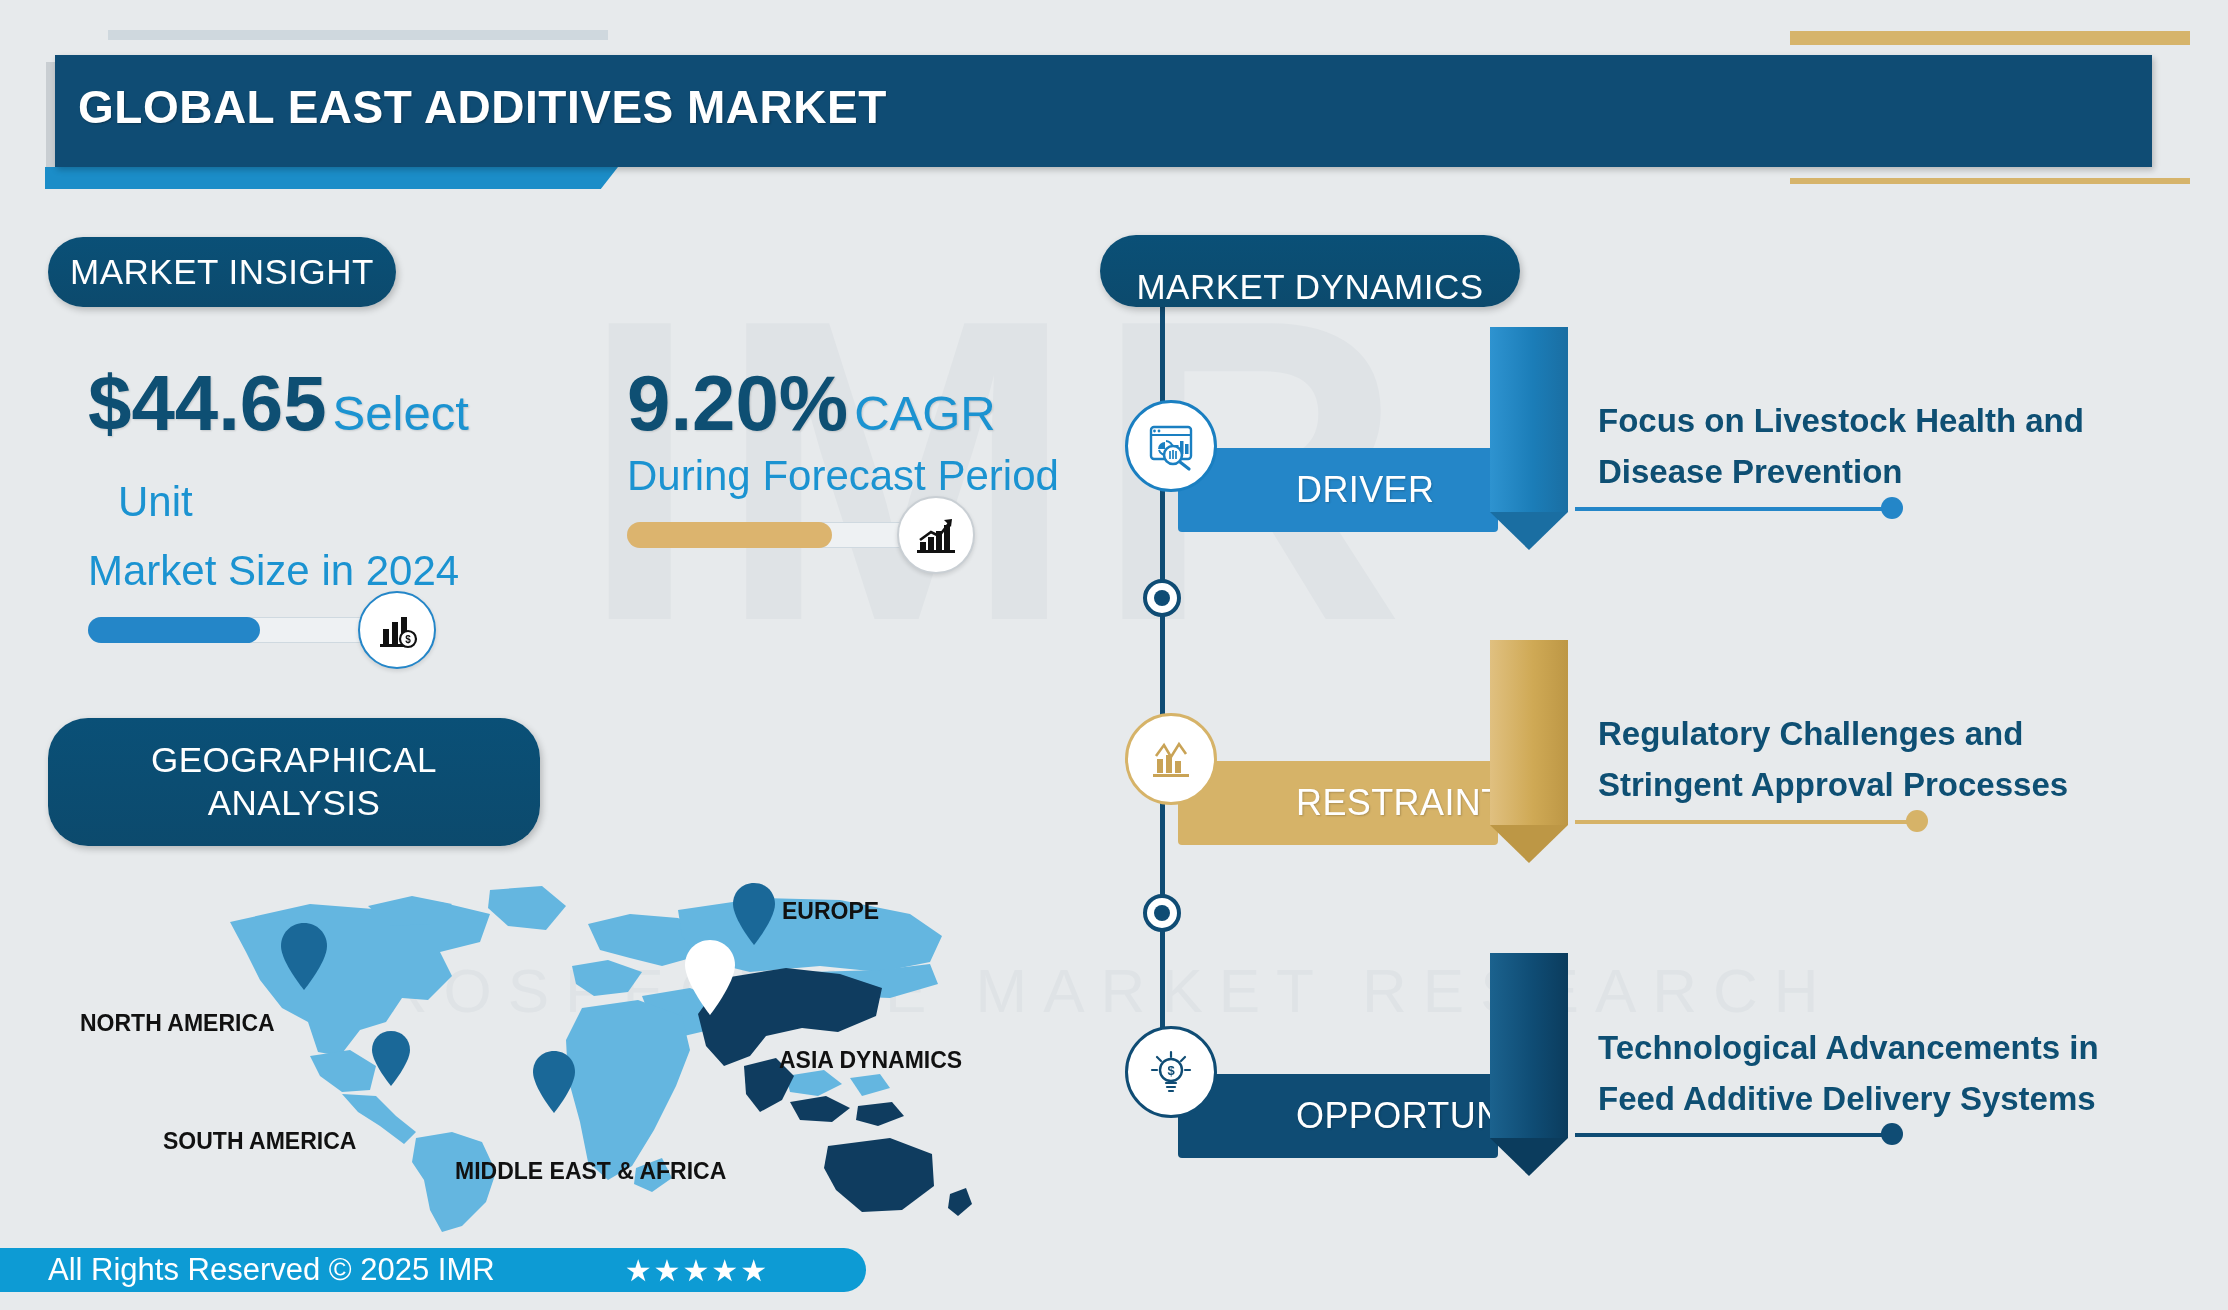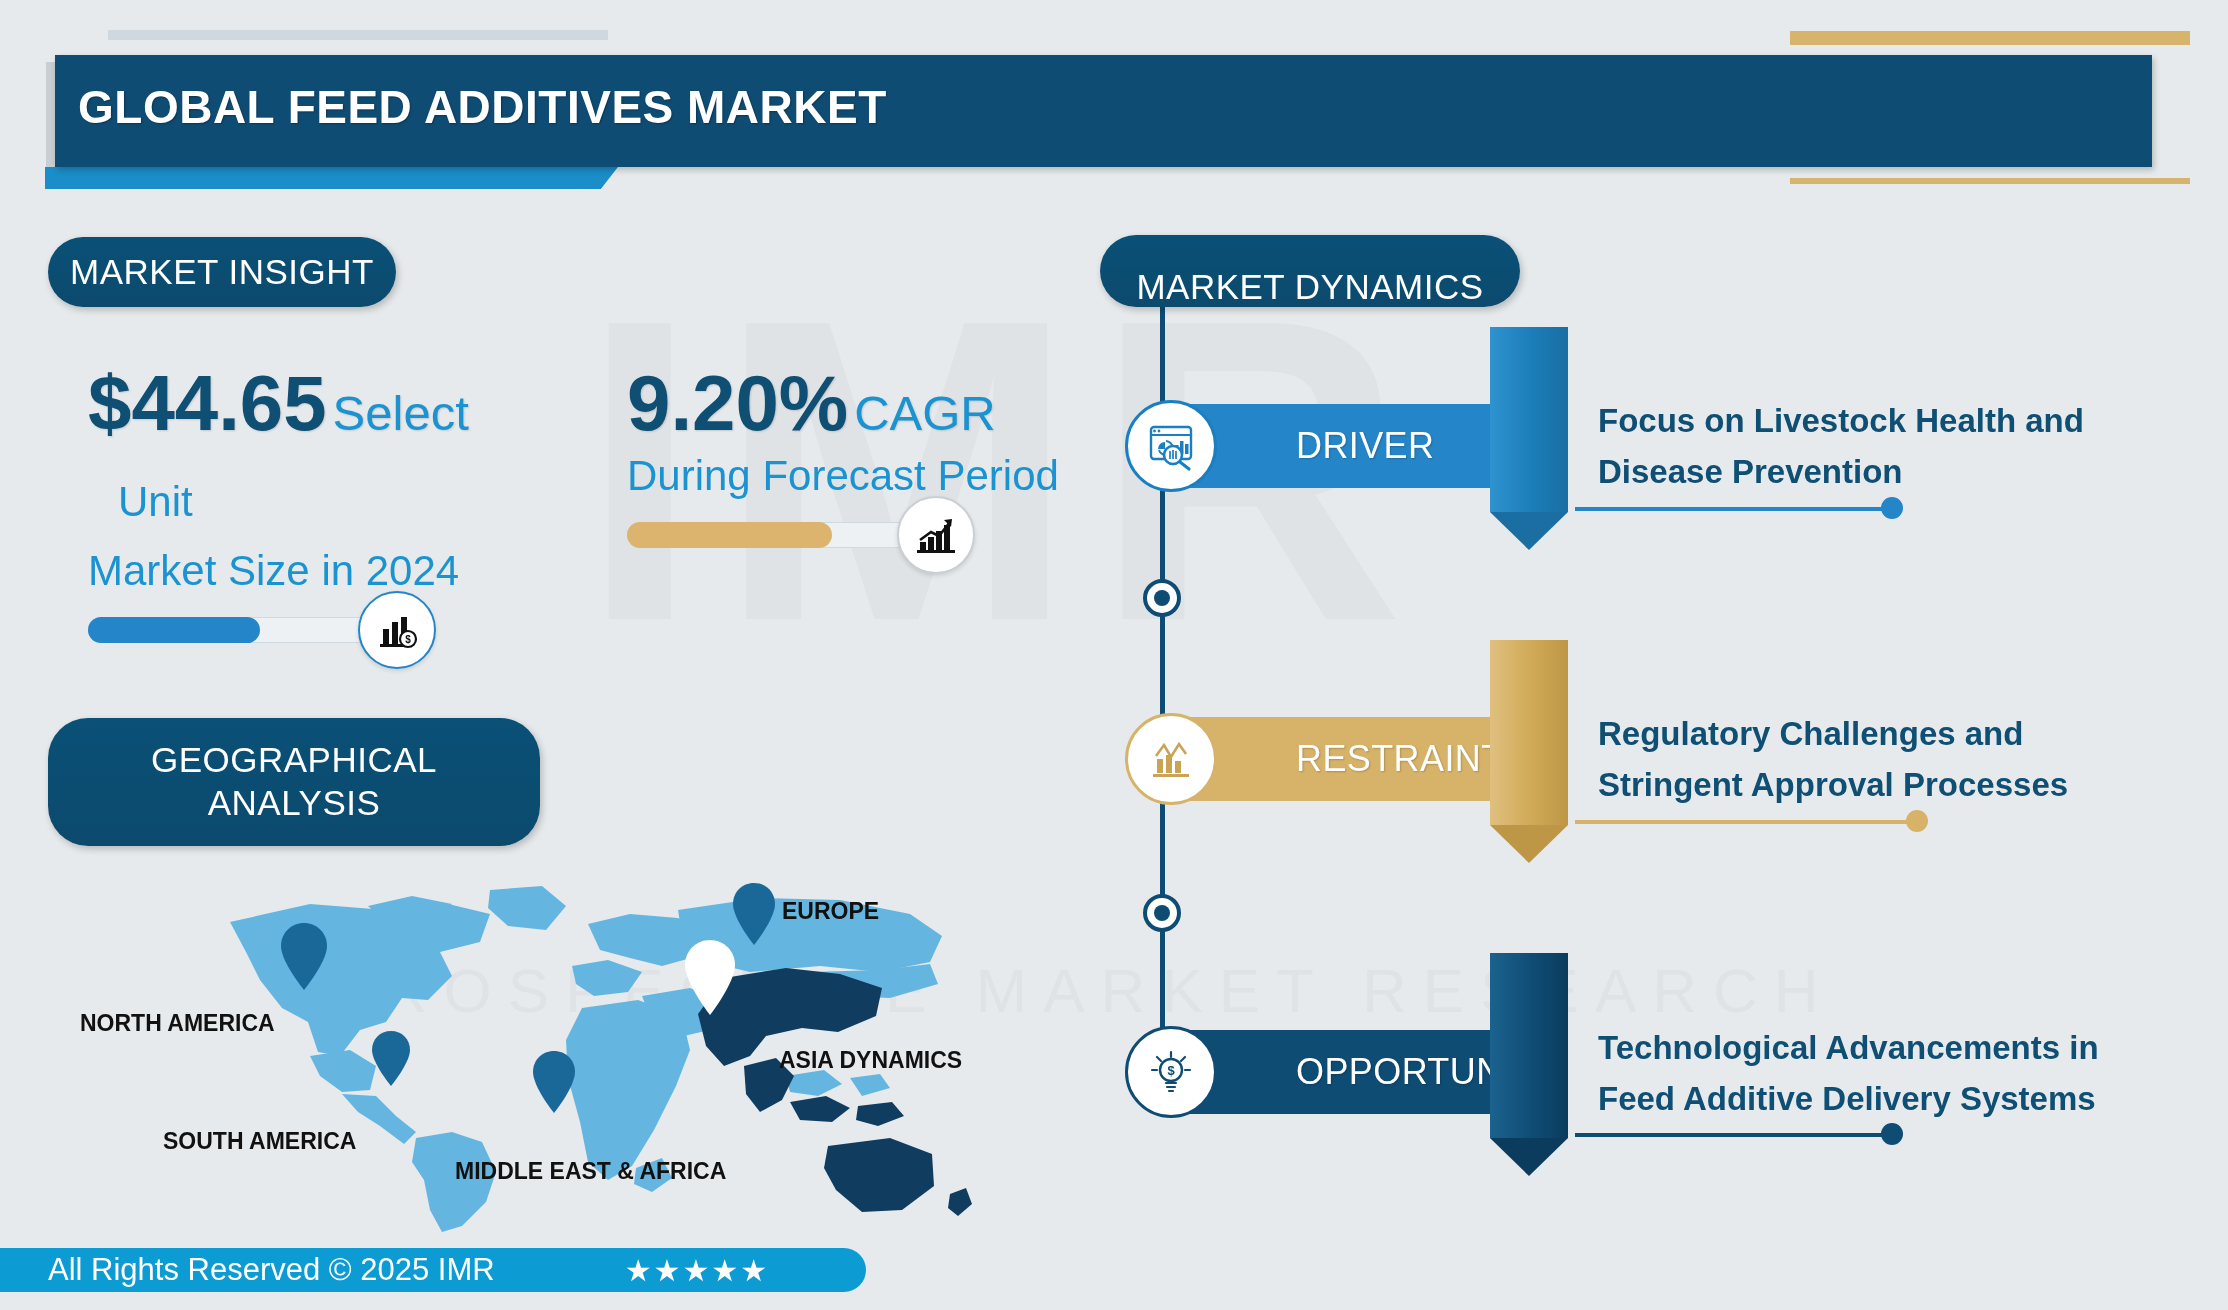--- a/index.html
+++ b/index.html
@@ -210,20 +210,21 @@
   }
   #node-1 { left: 1143px; top: 579px; }
   #node-2 { left: 1143px; top: 894px; }
 
   .dyn-bar {
     position: absolute;
     height: 84px;
     display: flex; align-items: center;
     border-radius: 4px;
     z-index: 5;
+    margin-top: 44px;
   }
   .dyn-bar .label {
     color: #fff; font-size: 36px; letter-spacing: .4px;
     margin-left: 118px; white-space: nowrap;
     text-shadow: 1px 1px 2px rgba(0,0,0,.2);
   }
   .dyn-circle {
     position: absolute;
     width: 92px; height: 92px; border-radius: 50%;
     background: #fff;
@@ -309,21 +310,21 @@
 <div id="canvas">
 
   <div class="wm-imr">IMR</div>
   <div class="wm-line">PROSPECTIVE MARKET RESEARCH</div>
 
   <div class="hdr-thin-left"></div>
   <div class="hdr-gold-right"></div>
   <div class="hdr-gold-under"></div>
   <div class="hdr-bar-side"></div>
   <div class="hdr-bar"></div>
-  <div class="hdr-title">GLOBAL FEED ADDITIVES MARKET</div>
+  <div class="hdr-title">GLOBAL EAST ADDITIVES MARKET</div>
   <div class="hdr-accent"></div>
   <div class="hdr-accent-skew"></div>
 
   <div class="pill" id="pill-market-insight">
     <span>MARKET INSIGHT</span>
   </div>
 
   <div class="metric-big" id="metric-value">
     <span>$44.65</span><span class="suffix">Select</span>
   </div>

